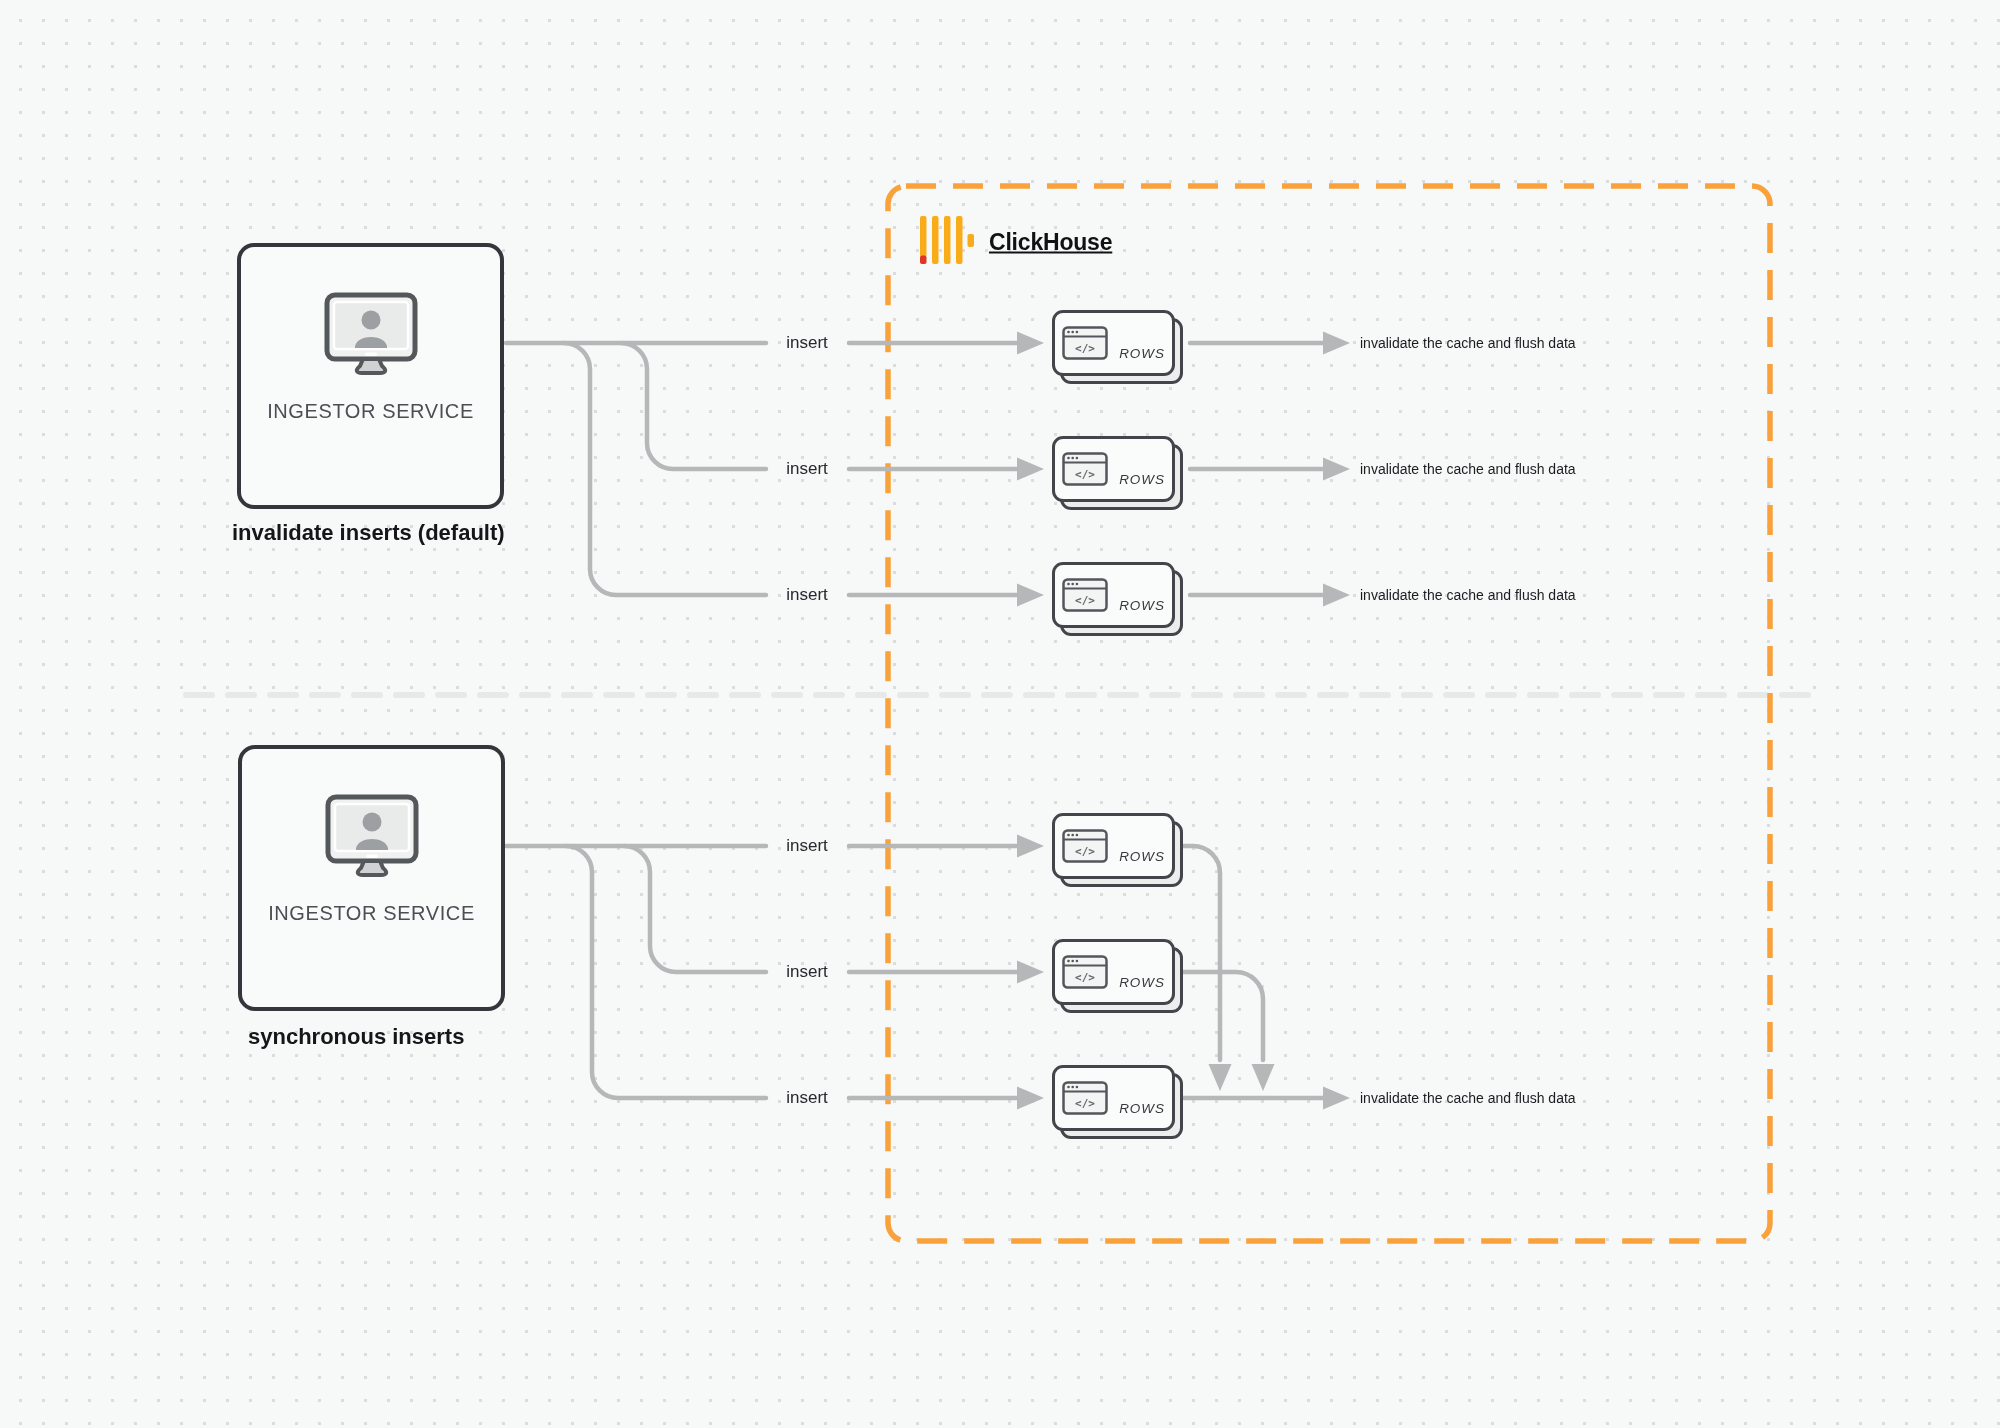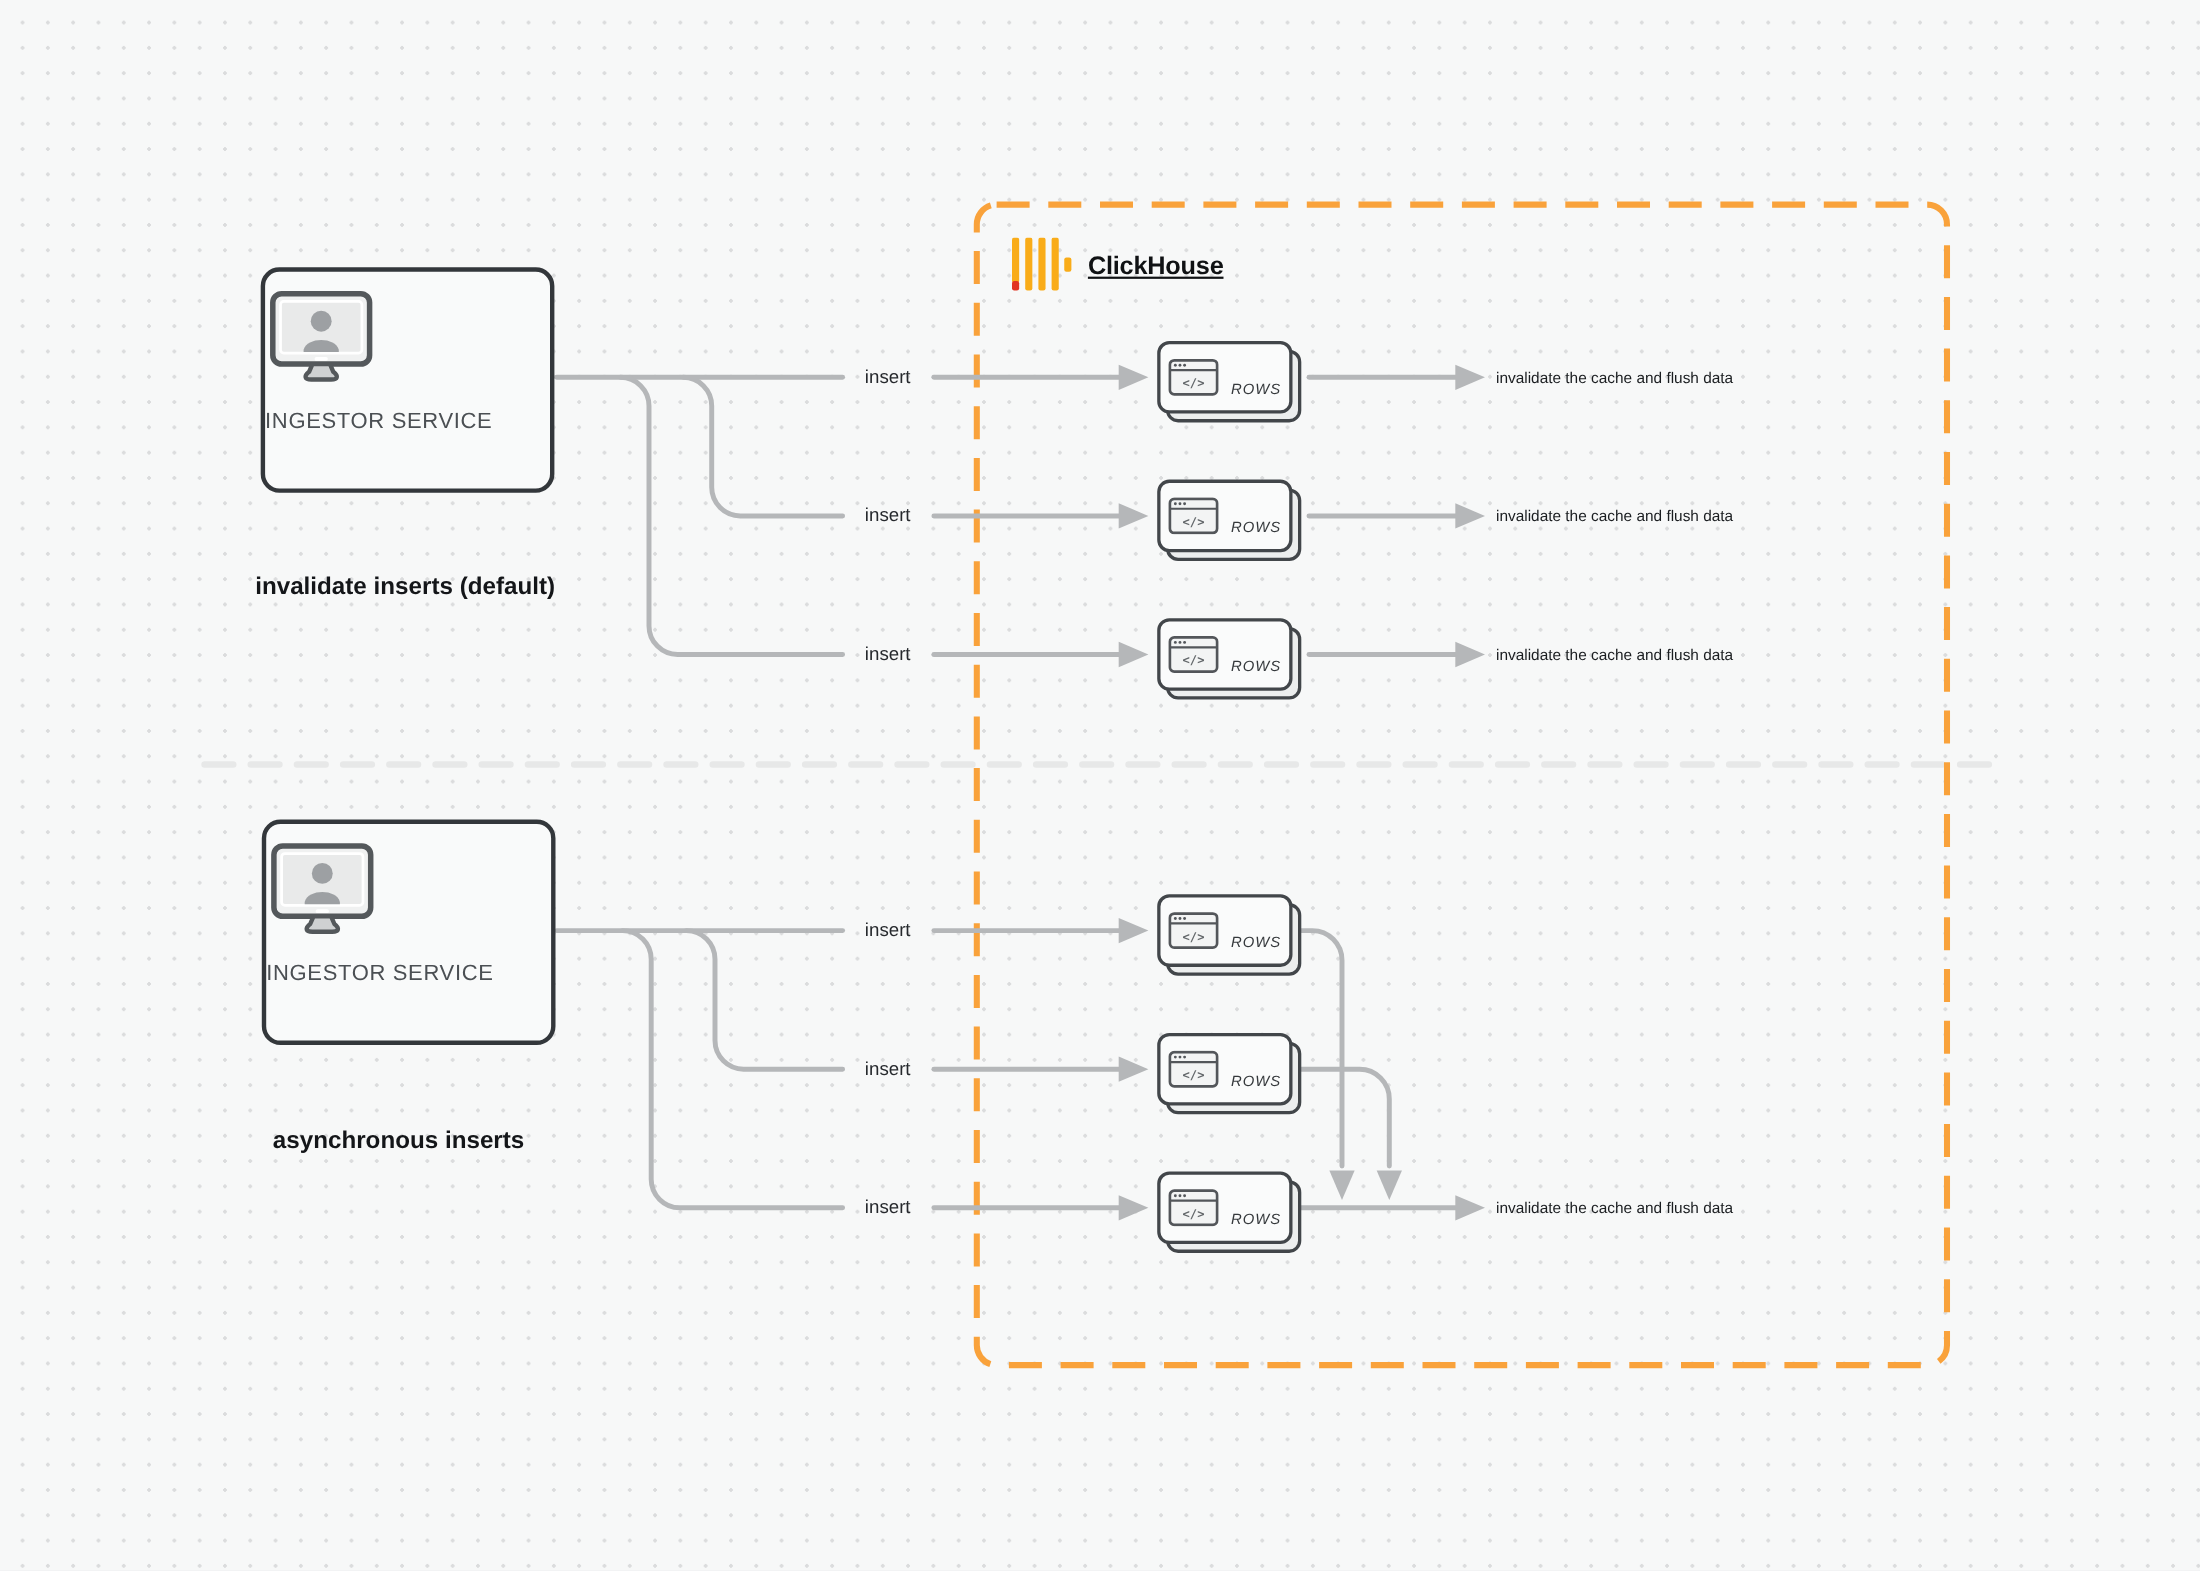--- a/index.html
+++ b/index.html
@@ -8,23 +8,23 @@
     background-color:#f7f8f8;
     background-image:radial-gradient(circle,#dbdcdd 1.5px,rgba(0,0,0,0) 1.7px);
     background-size:23px 23px;background-position:9px 9px;
     font-family:"Liberation Sans",sans-serif;
   }
   svg.layer{position:absolute;left:0;top:0;z-index:1;}
   .abs{position:absolute;box-sizing:border-box;}
 
   
   .ingestor{
-    width:267px;height:205px;border:4px solid #33373b;border-radius:17px;
-    background:#f9fafa;display:flex;flex-direction:column;
-    padding-top:17px;z-index:2;
+    width:267px;height:266px;border:4px solid #33373b;border-radius:17px;
+    background:#f9fafa;display:flex;flex-direction:column;align-items:center;
+    padding-top:45px;z-index:2;
   }
   .ingestor .svc-label{
     margin-top:20px;font-size:20px;color:#4b4f53;letter-spacing:.6px;font-weight:400;
   }
 
   
   .rows-card{width:123px;height:66px;z-index:2;}
   .rows-card .card-shadow{
     position:absolute;left:8px;top:8px;width:123px;height:66px;box-sizing:border-box;
     border:3px solid #42464a;border-radius:11px;background:#eceeee;
@@ -141,21 +141,21 @@
     <svg width="102" height="88" viewBox="0 0 102 88">
       <rect x="7" y="3" width="88" height="64" rx="8" fill="#f0f1f1" stroke="#54585b" stroke-width="5"></rect>
       <rect x="14" y="10" width="74" height="47" rx="3" fill="#e9eaea" stroke="#ffffff" stroke-width="2.5"></rect>
       <circle cx="51" cy="28" r="9.5" fill="#9da0a3"></circle>
       <path d="M35 54 C38 42 64 42 67 54 L67 56 L35 56 Z" fill="#9da0a3"></path>
       <rect x="45" y="60.5" width="12" height="3.5" rx="1.7" fill="#ffffff"></rect>
       <path d="M43 67 L40 74 C35 78 36 81 42 81 L60 81 C66 81 67 78 62 74 L59 67 Z" fill="#cfd1d2" stroke="#54585b" stroke-width="4" stroke-linejoin="round"></path>
     </svg>
     <div class="svc-label">INGESTOR SERVICE</div>
   </div>
-  <div class="abs caption" style="left:248px;top:1024px">asynchronous inserts</div>
+  <div class="abs caption" style="left:248px;top:1024px">synchronous inserts</div>
 
   <div class="abs insert-label" style="left:807px;top:343px">insert</div>
   <div class="abs insert-label" style="left:807px;top:469px">insert</div>
   <div class="abs insert-label" style="left:807px;top:595px">insert</div>
 
   <div class="abs insert-label" style="left:807px;top:846px">insert</div>
   <div class="abs insert-label" style="left:807px;top:972px">insert</div>
   <div class="abs insert-label" style="left:807px;top:1098px">insert</div>
 
   <div class="abs rows-card" style="left:1052px;top:310px">

